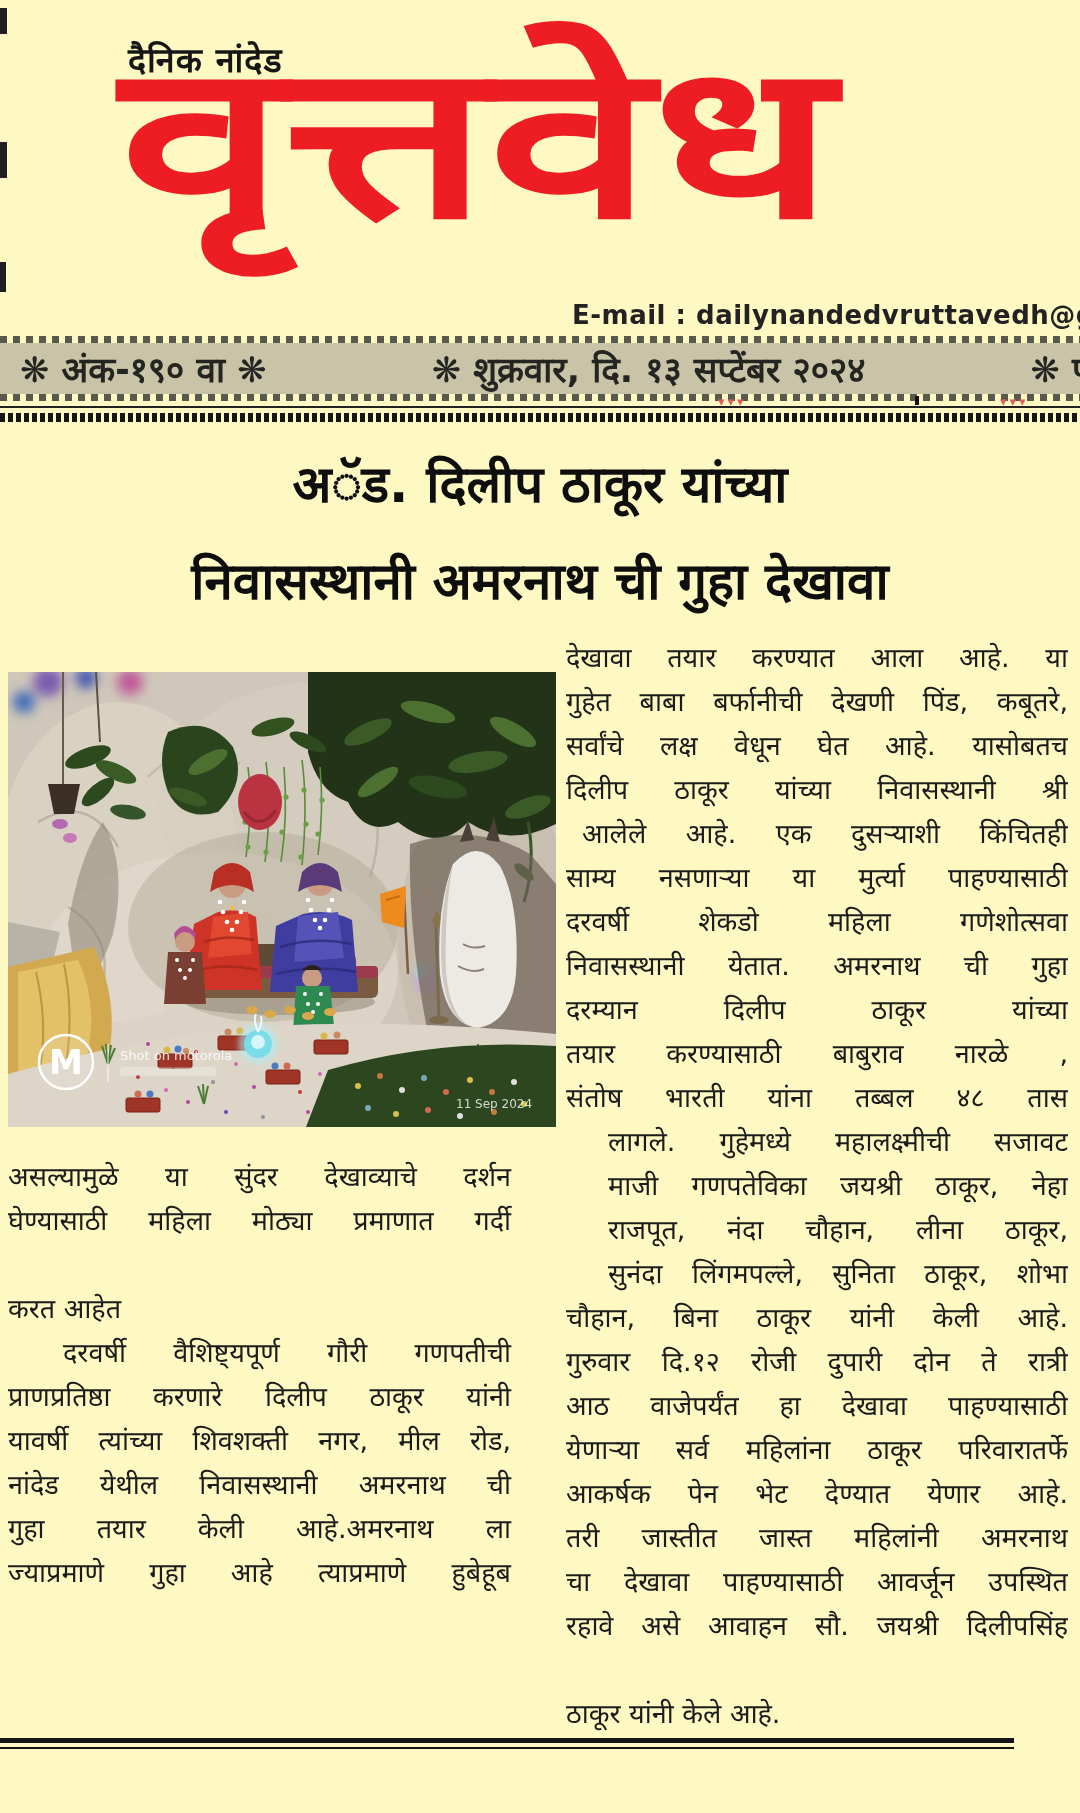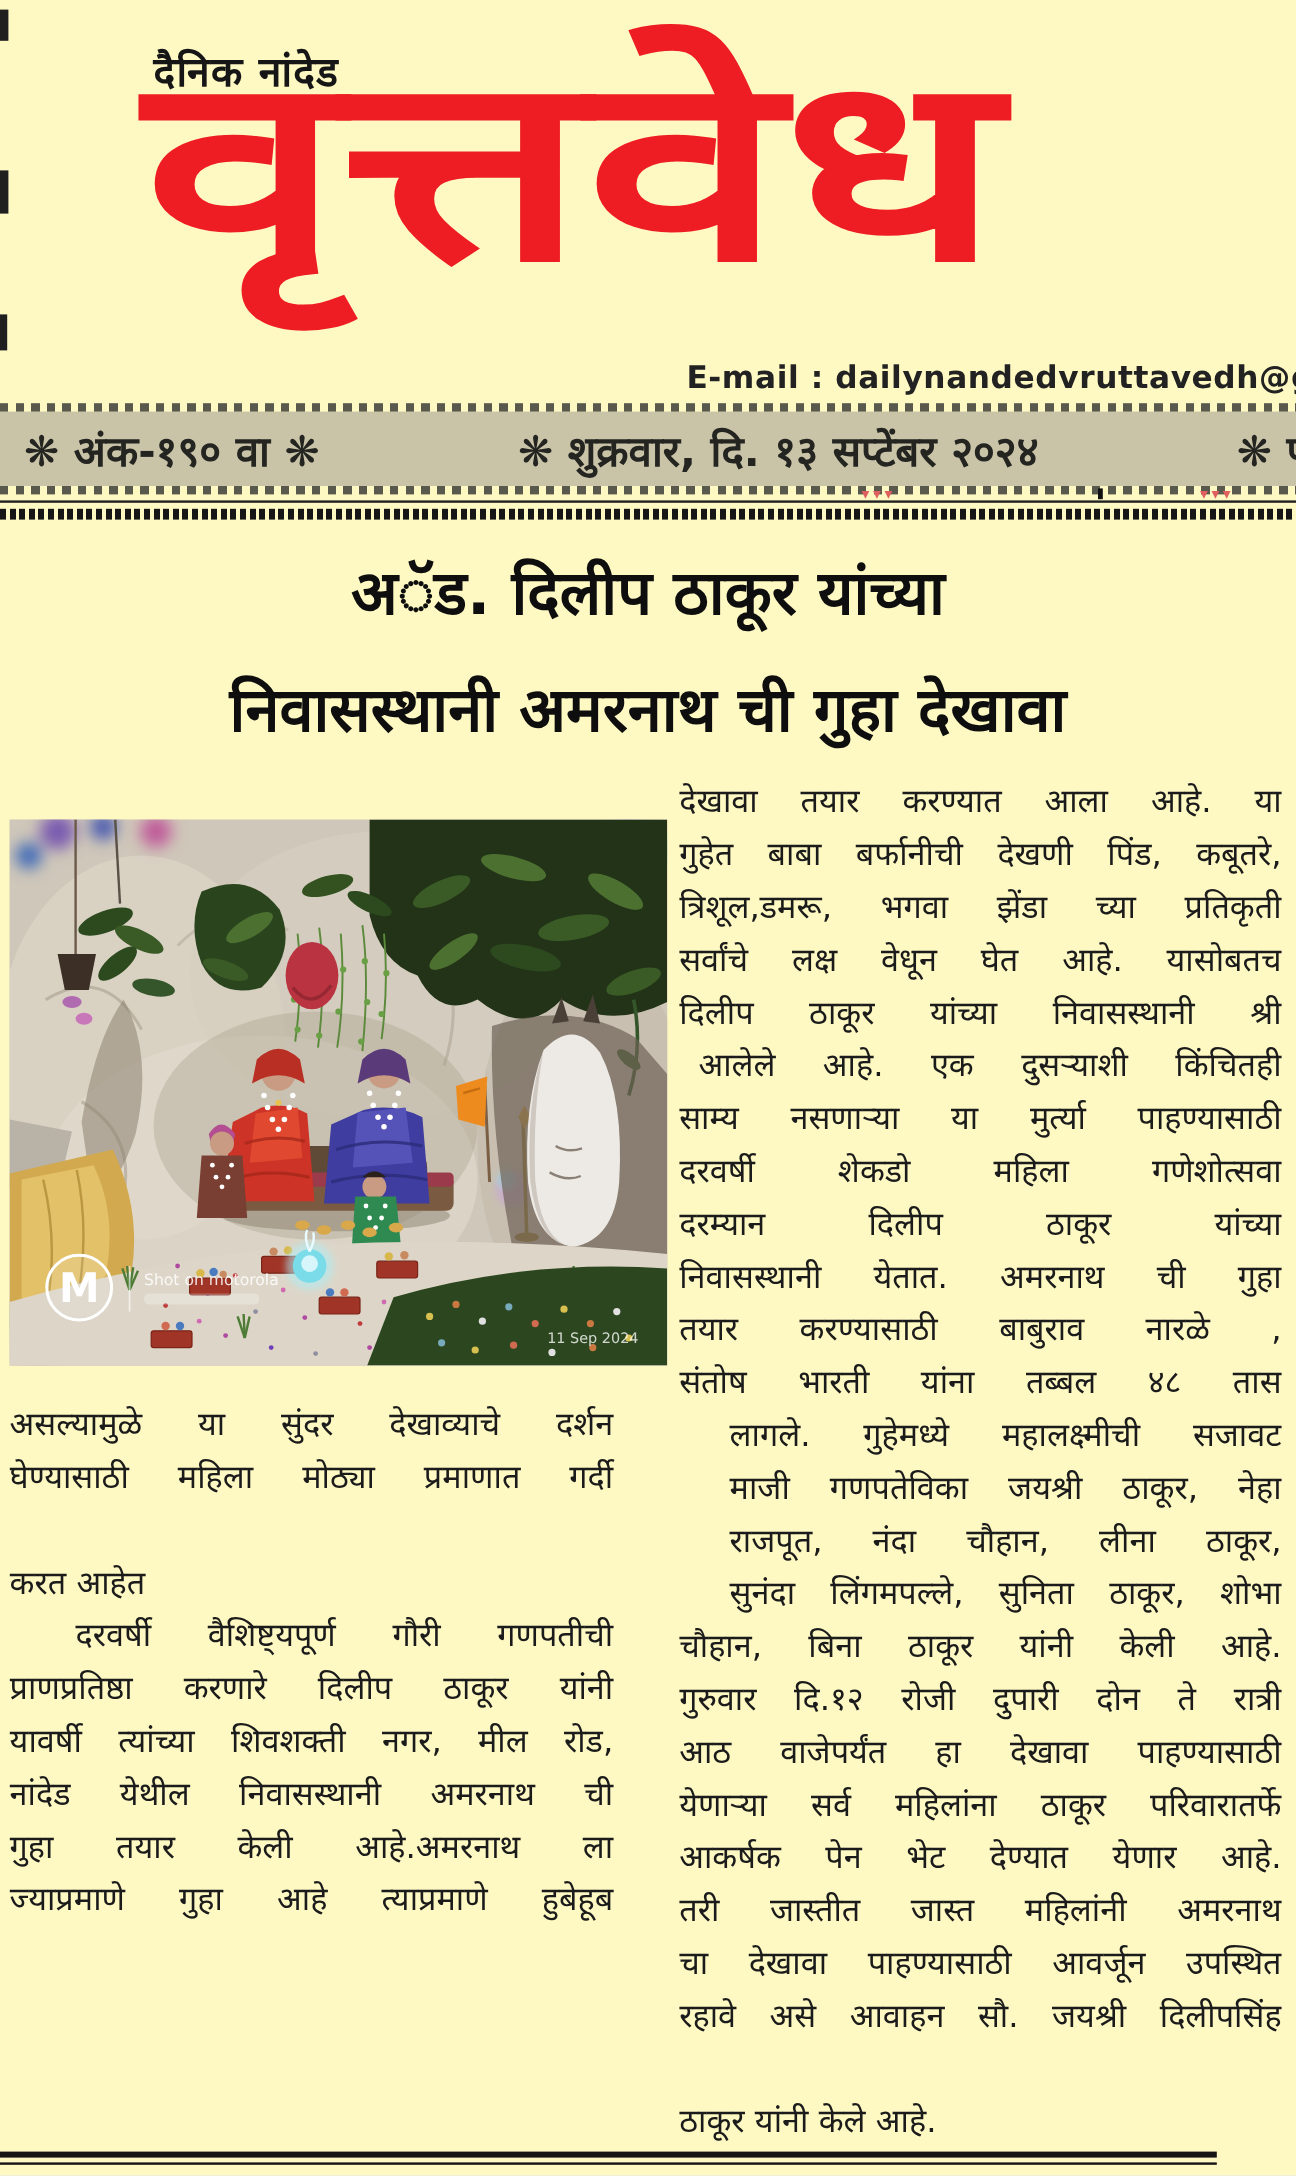--- a/index.html
+++ b/index.html
@@ -28,21 +28,21 @@
   }
   .email{
     position:absolute;left:572px;top:300px;
     font-size:26px;font-weight:700;color:#222;
     letter-spacing:.5px;white-space:nowrap;z-index:2;
   }
   .edge-artifact{position:absolute;left:0;width:7px;background:#1f1f1f;z-index:3;}
   
   .sep-dots{height:7px;background:repeating-linear-gradient(90deg,#3c3c38 0 7px,transparent 7px 13px);opacity:.85;}
   .issue-bar{
-    height:62px;background:var(--barbg,#c9c4a8);
+    height:51px;background:var(--barbg,#c9c4a8);
     display:flex;align-items:center;justify-content:space-between;
     padding:0 0 0 20px;font-size:35px;font-weight:700;color:#242420;
     white-space:nowrap;overflow:hidden;
   }
   .issue-bar .cut{margin-right:-12px;}
   .sep-solid{height:2px;background:#222;margin-top:5px;position:relative;}
   .tickmarks{position:absolute;top:-12px;font-size:13px;letter-spacing:3px;color:#e06060;}
   .tick-black{position:absolute;top:-10px;left:915px;width:4px;height:9px;background:#111;}
   .sep-thick{height:9px;margin-top:5px;background:repeating-linear-gradient(90deg,#161616 0 5px,transparent 5px 8px);}
   
@@ -426,28 +426,27 @@
           <div class="line">नांदेड येथील निवासस्थानी अमरनाथ ची</div>
           <div class="line">गुहा तयार केली आहे.अमरनाथ ला</div>
           <div class="line">ज्याप्रमाणे गुहा आहे त्याप्रमाणे हुबेहूब</div>
         </div>
     </div>
 
     <div class="col-right">
       <div>
           <div class="line">देखावा तयार करण्यात आला आहे. या</div>
           <div class="line">गुहेत बाबा बर्फानीची देखणी पिंड, कबूतरे,</div>
-          <div class="line">त्रिशूल,डमरू, भगवा झेंडा च्या प्रतिकृती</div>
           <div class="line">सर्वांचे लक्ष वेधून घेत आहे. यासोबतच</div>
           <div class="line">दिलीप ठाकूर यांच्या निवासस्थानी श्री</div>
           <div class="line ind-s">आलेले आहे. एक दुसऱ्याशी किंचितही</div>
           <div class="line">साम्य नसणाऱ्या या मुर्त्या पाहण्यासाठी</div>
           <div class="line">दरवर्षी शेकडो महिला गणेशोत्सवा</div>
+          <div class="line">निवासस्थानी येतात. अमरनाथ ची गुहा</div>
           <div class="line">दरम्यान दिलीप ठाकूर यांच्या</div>
-          <div class="line">निवासस्थानी येतात. अमरनाथ ची गुहा</div>
           <div class="line">तयार करण्यासाठी बाबुराव नारळे ,</div>
           <div class="line">संतोष भारती यांना तब्बल ४८ तास</div>
           <div class="line ind-m">लागले. गुहेमध्ये महालक्ष्मीची सजावट</div>
           <div class="line ind-m">माजी गणपतेविका जयश्री ठाकूर, नेहा</div>
           <div class="line ind-m">राजपूत, नंदा चौहान, लीना ठाकूर,</div>
           <div class="line ind-m">सुनंदा लिंगमपल्ले, सुनिता ठाकूर, शोभा</div>
           <div class="line">चौहान, बिना ठाकूर यांनी केली आहे.</div>
           <div class="line">गुरुवार दि.१२ रोजी दुपारी दोन ते रात्री</div>
           <div class="line">आठ वाजेपर्यंत हा देखावा पाहण्यासाठी</div>
           <div class="line">येणाऱ्या सर्व महिलांना ठाकूर परिवारातर्फे</div>

